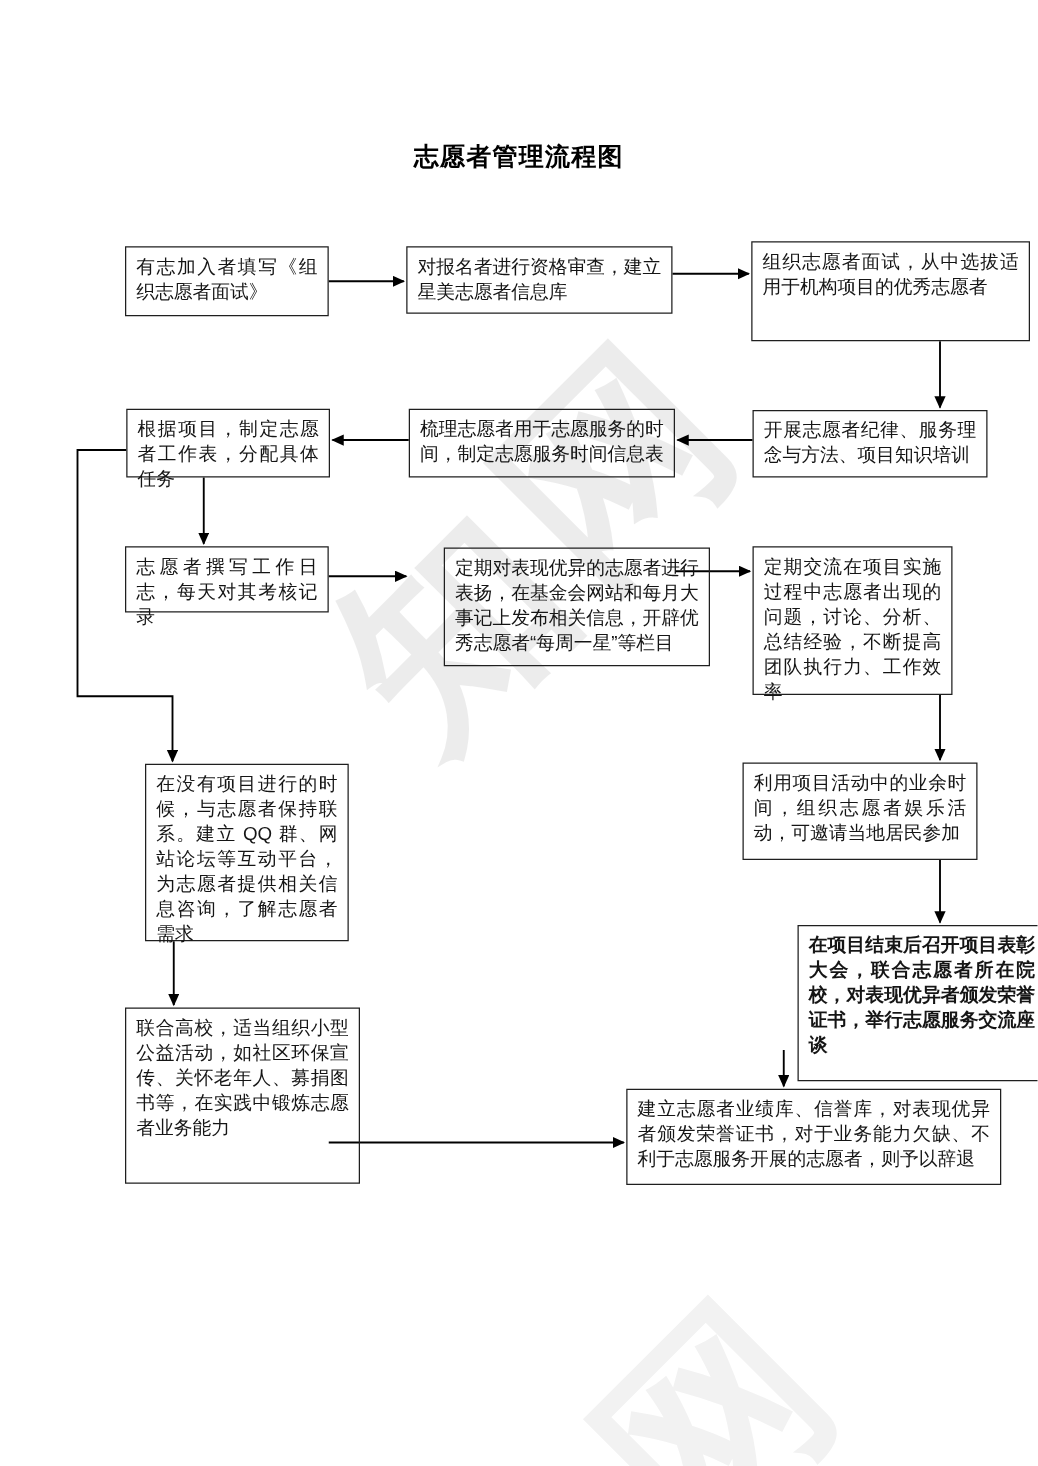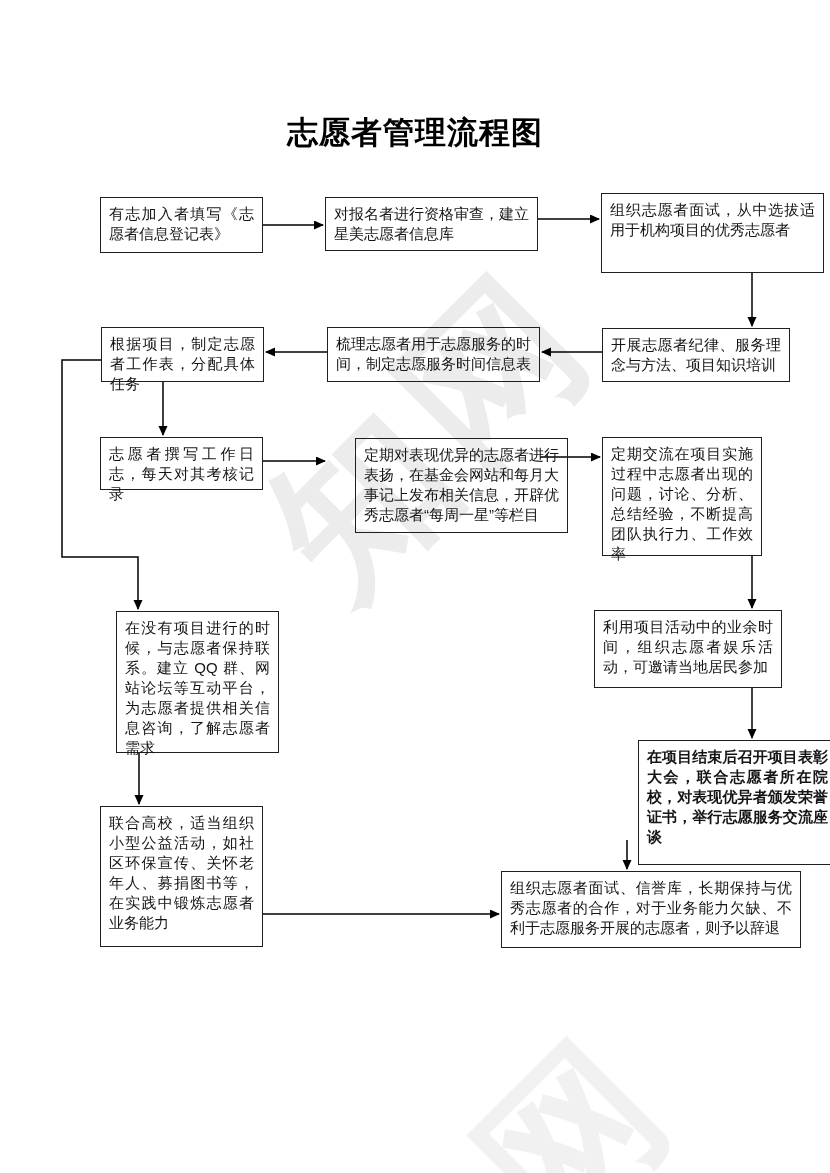--- a/index.html
+++ b/index.html
@@ -8,21 +8,21 @@
     background: #ffffff;
     position: relative;
     overflow: hidden;
     font-family: "Liberation Sans", "DejaVu Sans", sans-serif;
     color: #151515;
   }
   .title {
     position: absolute;
     left: 0; right: 0; top: 112px;
     text-align: center;
-    font-size: 31px;
+    font-size: 20px;
     font-weight: 700;
     letter-spacing: 1px;
     color: #000;
     z-index: 3;
   }
   .watermark {
     position: absolute;
     font-size: 170px;
     font-weight: 700;
     color: #000;
@@ -77,21 +77,21 @@
     <path d="M540 457 L600 457" marker-end="url(#arrow)"></path>
     <path d="M752 556 L752 608" marker-end="url(#arrow)"></path>
     <path d="M752 688 L752 738" marker-end="url(#arrow)"></path>
     <path d="M627 840 L627 869" marker-end="url(#arrow)"></path>
     <path d="M139 753 L139 804" marker-end="url(#arrow)"></path>
     <path d="M263 914 L499 914" marker-end="url(#arrow)"></path>
   </g>
 </svg>
 
 <div class="node" style="left:100px; top:197px; width:163px; height:56px;">
-  <span>有志加入者填写《志愿者信息登记表》</span>
+  <span>有志加入者填写《组织志愿者面试》</span>
 </div>
 
 <div class="node" style="left:325px; top:197px; width:213px; height:54px;">
   <span>对报名者进行资格审查，建立星美志愿者信息库</span>
 </div>
 
 <div class="node" style="left:601px; top:193px; width:223px; height:80px;">
   <span>组织志愿者面试，从中选拔适用于机构项目的优秀志愿者</span>
 </div>
 
@@ -121,22 +121,22 @@
 
 <div class="node" style="left:594px; top:610px; width:188px; height:78px;">
   <span>利用项目活动中的业余时间，组织志愿者娱乐活动，可邀请当地居民参加</span>
 </div>
 
 <div class="node" style="left:638px; top:740px; width:199px; height:125px;font-weight:bold;">
   <span>在项目结束后召开项目表彰大会，联合志愿者所在院校，对表现优异者颁发荣誉证书，举行志愿服务交流座谈</span>
 </div>
 
 <div class="node" style="left:501px; top:871px; width:300px; height:77px;">
-  <span>组织志愿者面试、信誉库，长期保持与优秀志愿者的合作，对于业务能力欠缺、不利于志愿服务开展的志愿者，则予以辞退</span>
+  <span>建立志愿者业绩库、信誉库，对表现优异者颁发荣誉证书，对于业务能力欠缺、不利于志愿服务开展的志愿者，则予以辞退</span>
 </div>
 
 <div class="node" style="left:100px; top:611px; width:163px; height:142px;margin-left:16px;">
   <span>在没有项目进行的时候，与志愿者保持联系。建立 QQ 群、网站论坛等互动平台，为志愿者提供相关信息咨询，了解志愿者需求</span>
 </div>
 
-<div class="node" style="left:100px; top:806px; width:163px; height:141px;">
+<div class="node" style="left:100px; top:806px; width:188px; height:141px;">
   <span>联合高校，适当组织小型公益活动，如社区环保宣传、关怀老年人、募捐图书等，在实践中锻炼志愿者业务能力</span>
 </div>
 
 </body></html>

